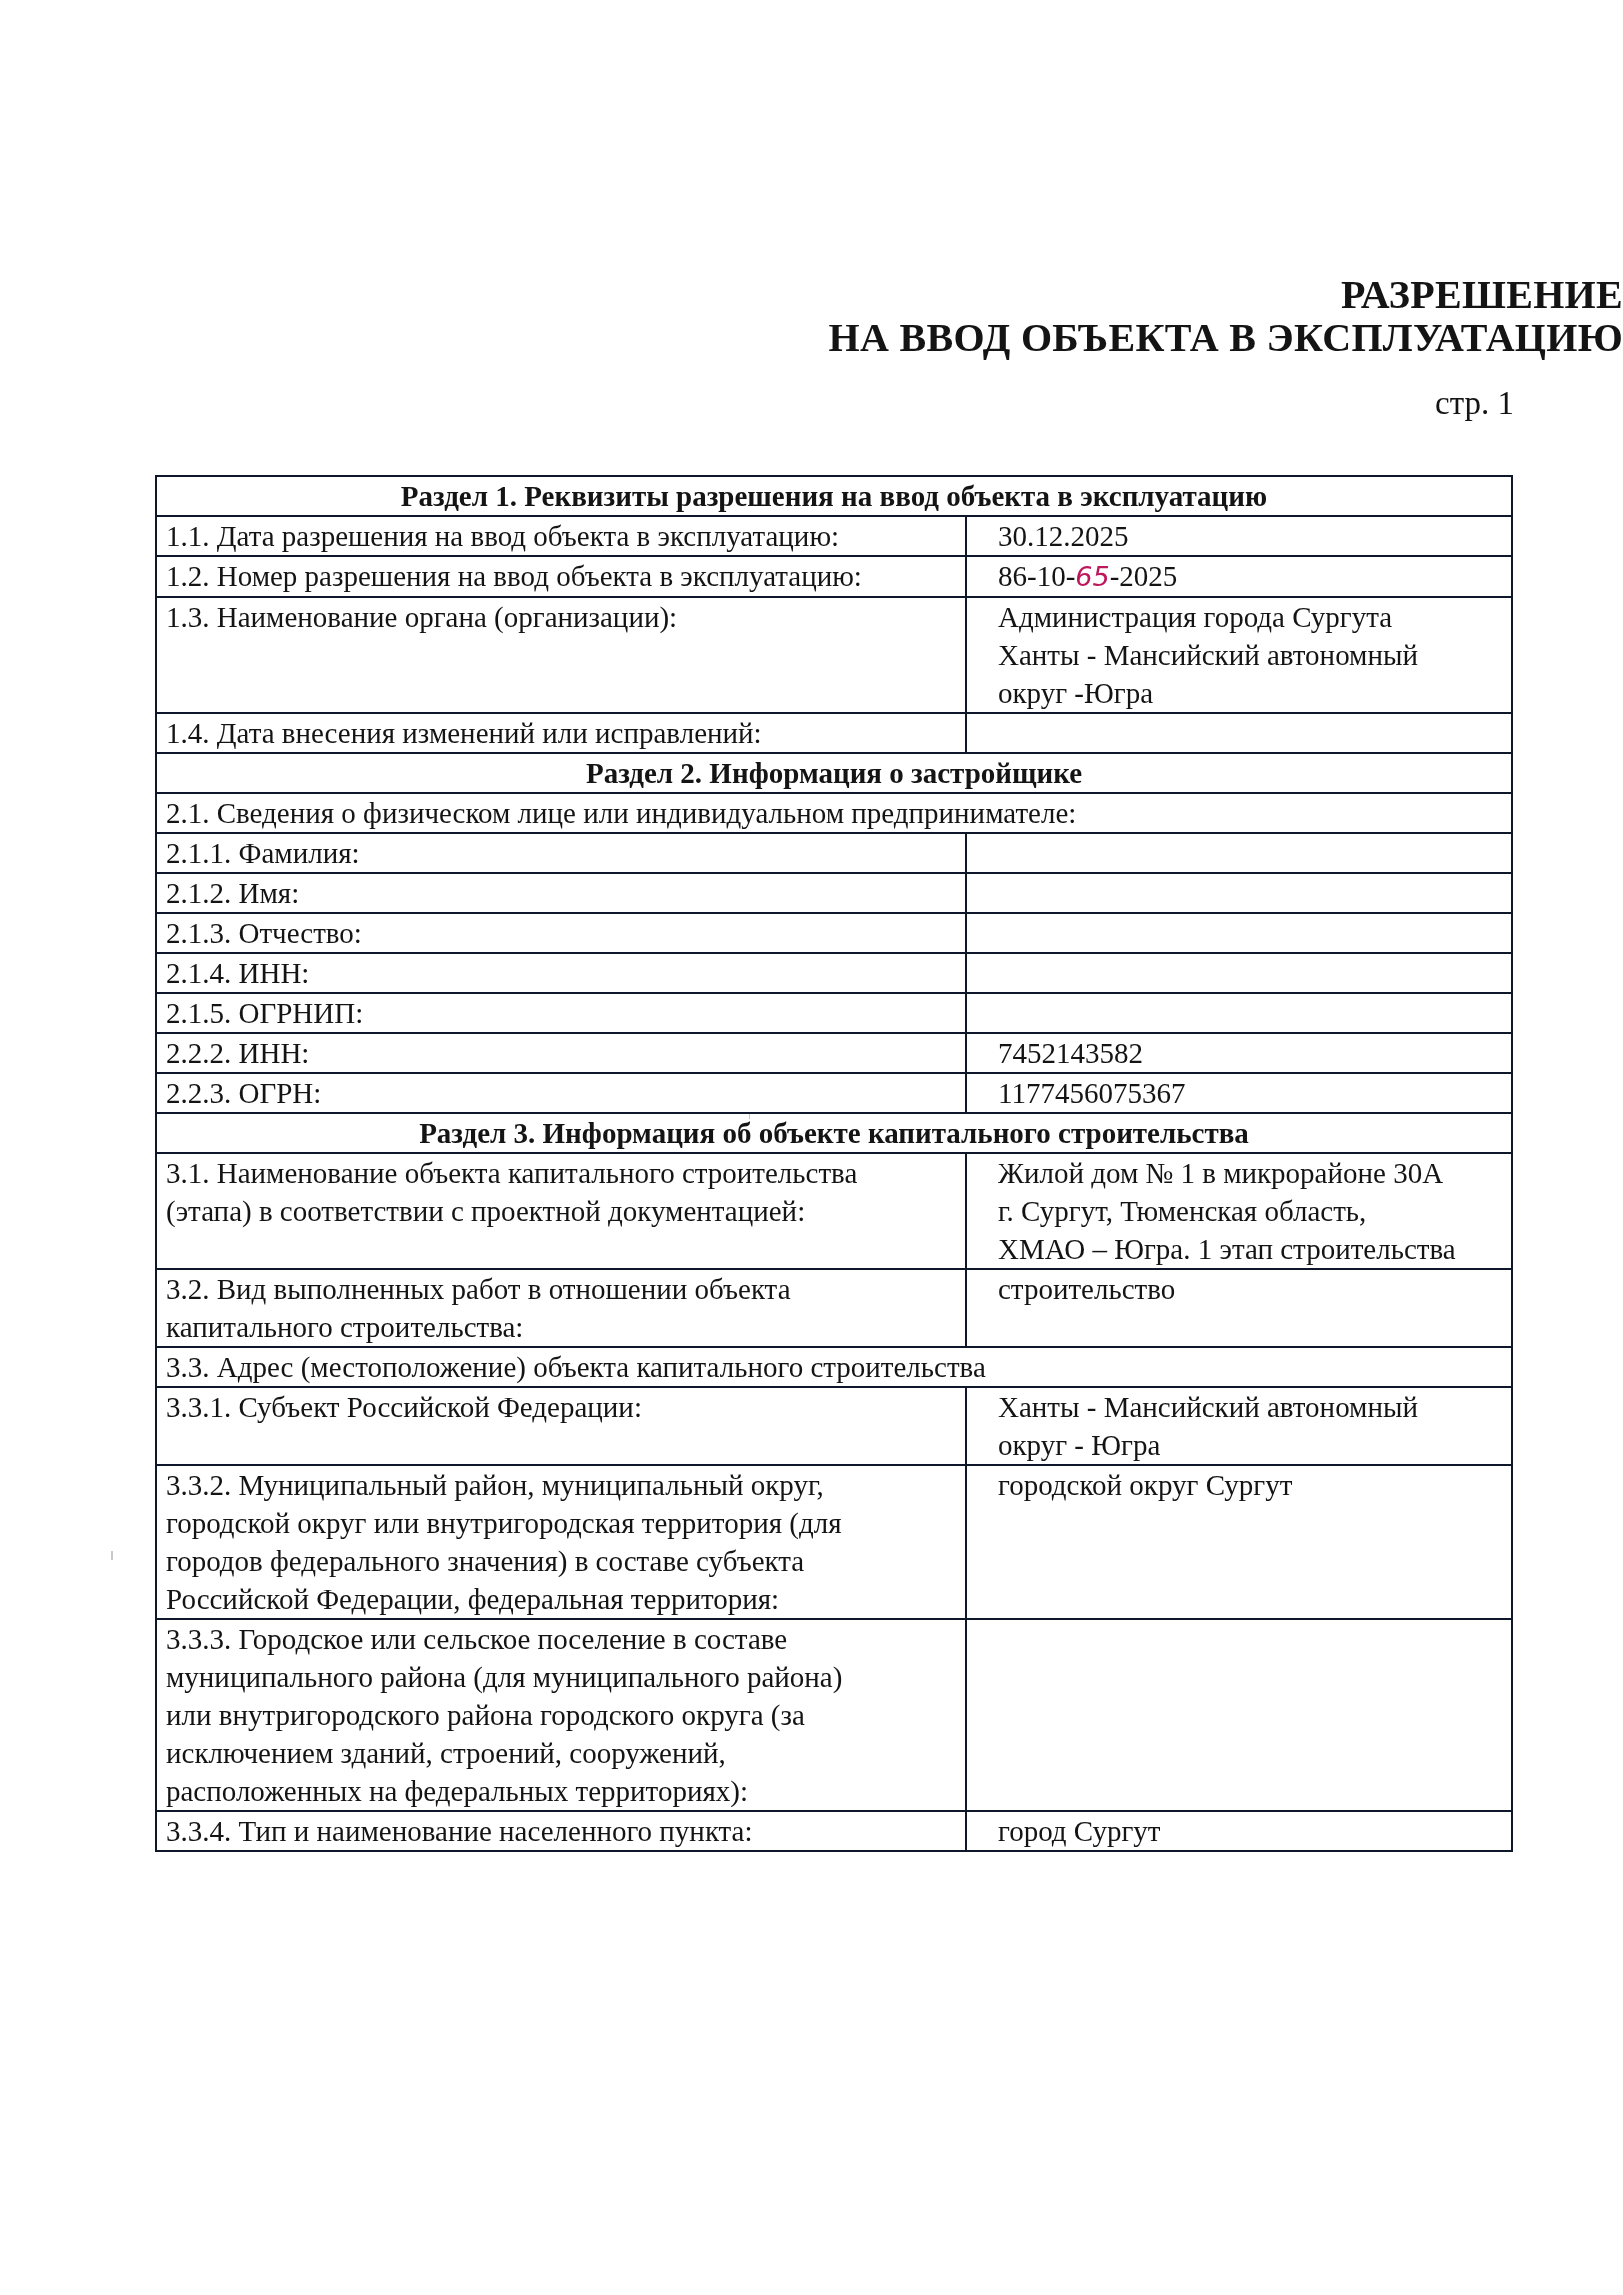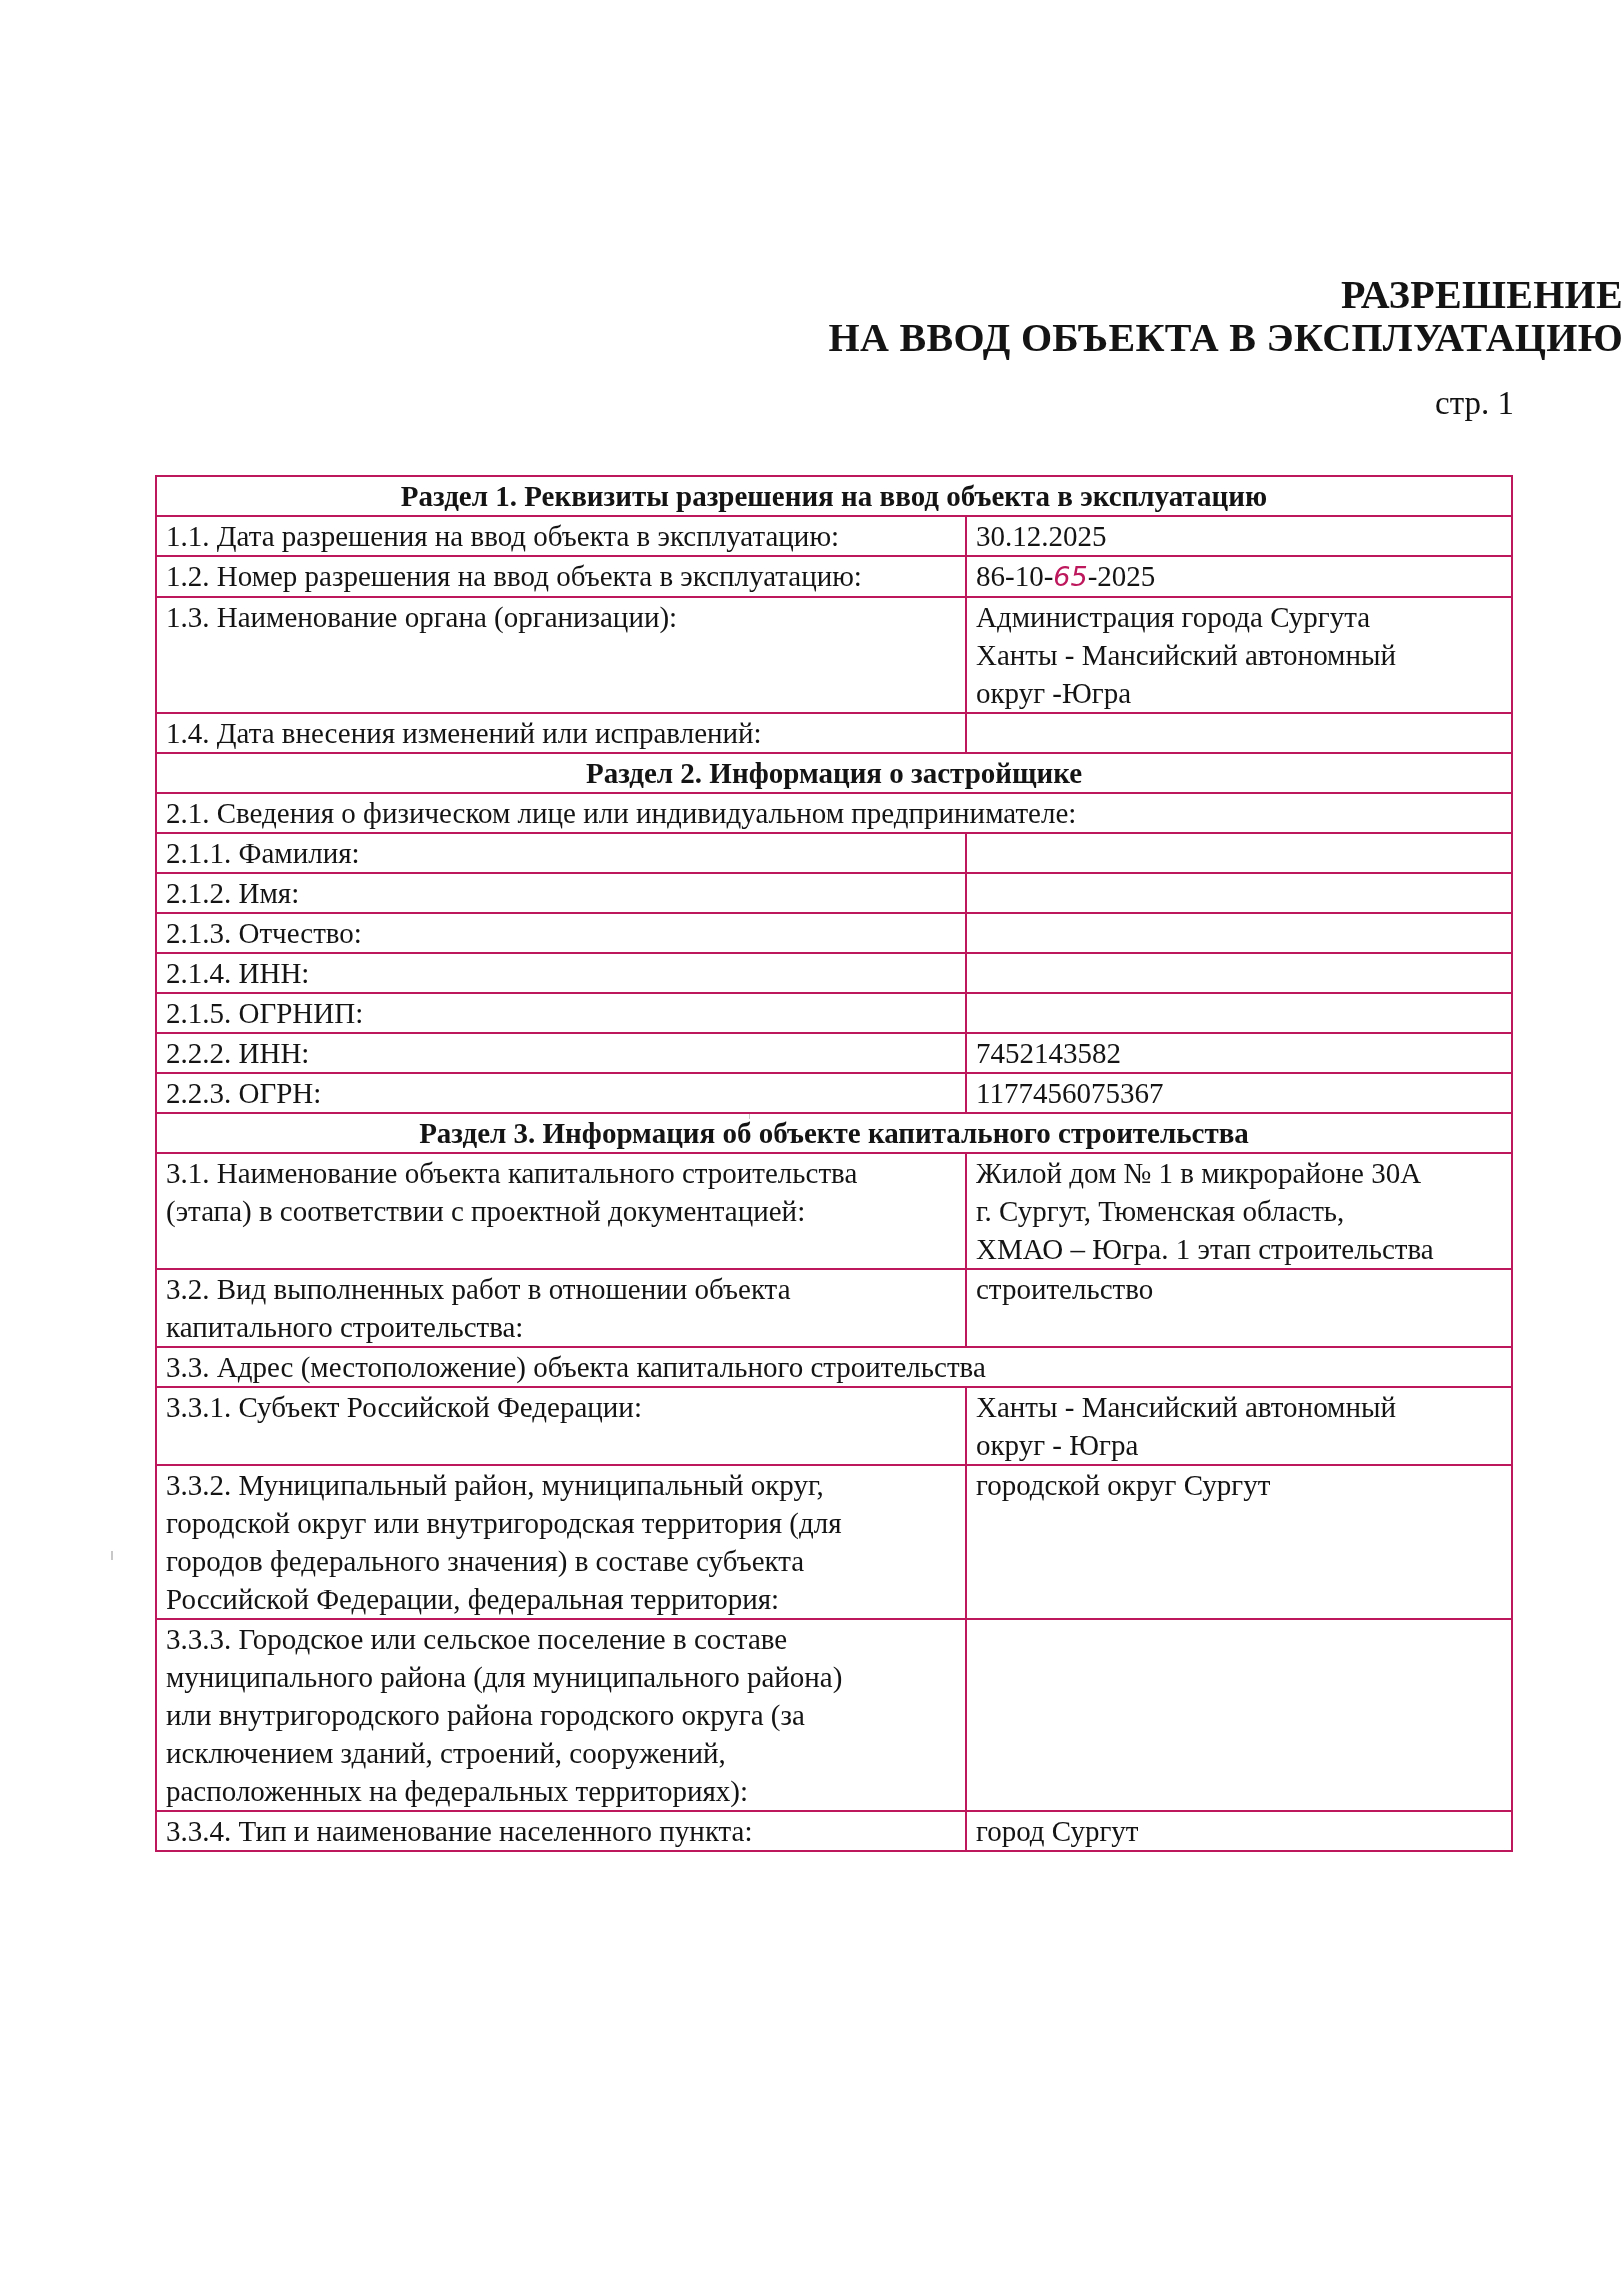--- a/index.html
+++ b/index.html
@@ -16,24 +16,24 @@
     position: absolute; right: 109px; top: 385px; font-size: 33px;
   }
   table.form {
     position: absolute; left: 155px; top: 475px; width: 1356px;
     border-collapse: collapse; table-layout: fixed;
     font-size: 29px; line-height: 38px;
   }
   table.form col.c1 { width: 810px; }
   table.form col.c2 { width: 546px; }
   table.form td {
-    border: 2px solid #be185d; padding: 0 9px 0 9px; vertical-align: top;
+    border: 2px solid #0f172a; padding: 0 9px 0 9px; vertical-align: top;
     white-space: normal;
   }
-  table.form td.val { padding-left: 9px; }
+  table.form td.val { padding-left: 31px; }
   table.form tr.section td {
     text-align: center; font-weight: bold; height: 38px;
   }
   .ink { color: #3a2fc9; font-family: "DejaVu Sans", sans-serif; font-style: italic; font-size: 27px; }
   .speck { position: absolute; width: 2px; height: 9px; background: #c8c8c8; }
   .line { display: block; }
 </style>
 </head>
 <body>
 

